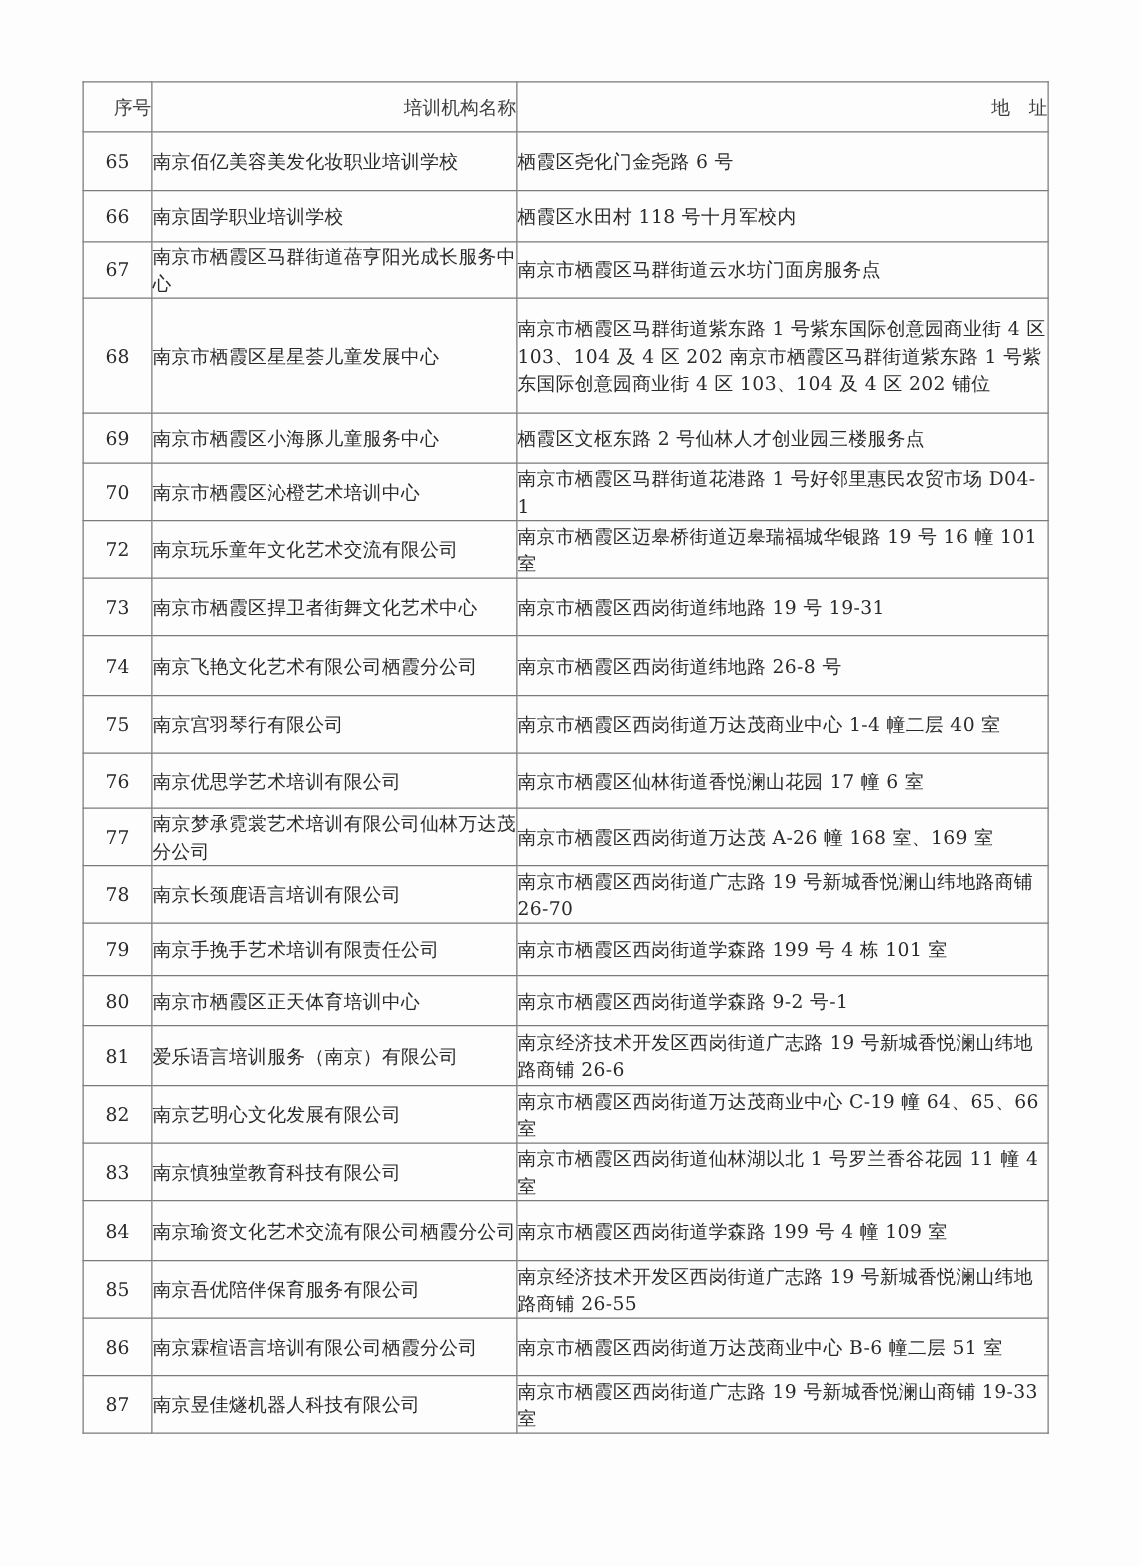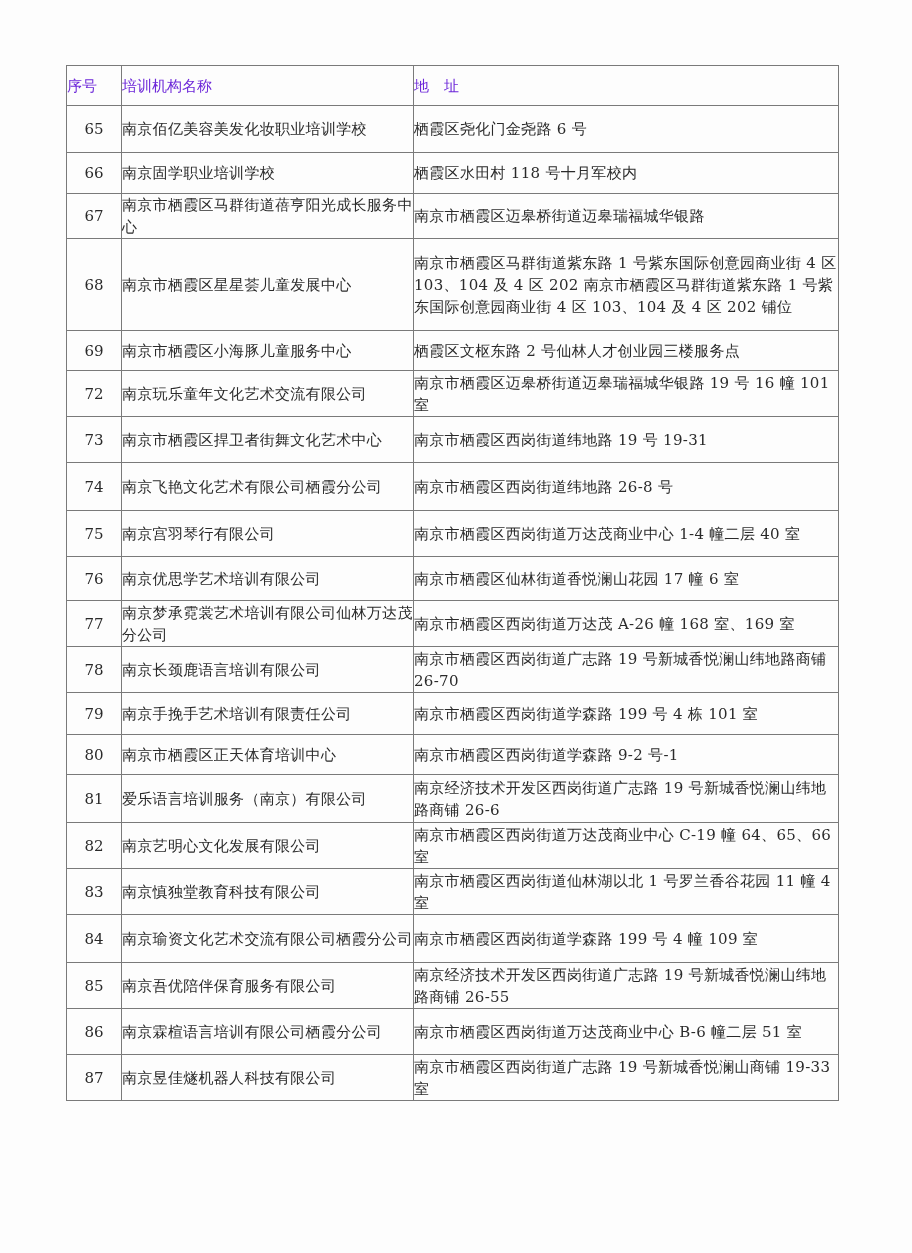--- a/index.html
+++ b/index.html
@@ -32,22 +32,22 @@
       line-height: 22px;
     }
     table.list th, table.list td {
       border: 1.5px solid #7a7a7a;
       padding: 0;
       vertical-align: middle;
     }
     table.list th {
       font-weight: normal;
       height: 39px;
-      text-align: left;
-      color: #6d28d9;
+      text-align: right;
+      color: #404040;
     }
     col.c-no { width: 55px; }
     col.c-name { width: 292px; }
     col.c-addr { width: 425px; }
     td.no {
       text-align: center;
       font-size: 15px;
     }
     td.name, td.addr {
       text-align: left;
@@ -79,31 +79,36 @@
           <td class="addr">栖霞区尧化门金尧路 6 号</td>
         </tr>
         <tr style="height: 41px;">
           <td class="no">66</td>
           <td class="name">南京固学职业培训学校</td>
           <td class="addr">栖霞区水田村 118 号十月军校内</td>
         </tr>
         <tr style="height: 45px;">
           <td class="no">67</td>
           <td class="name">南京市栖霞区马群街道蓓亨阳光成长服务中心</td>
-          <td class="addr">南京市栖霞区迈皋桥街道迈皋瑞福城华银路</td>
+          <td class="addr">南京市栖霞区马群街道云水坊门面房服务点</td>
         </tr>
         <tr style="height: 92px;">
           <td class="no">68</td>
           <td class="name">南京市栖霞区星星荟儿童发展中心</td>
           <td class="addr">南京市栖霞区马群街道紫东路 1 号紫东国际创意园商业街 4 区 103、104 及 4 区 202 南京市栖霞区马群街道紫东路 1 号紫东国际创意园商业街 4 区 103、104 及 4 区 202 铺位</td>
         </tr>
         <tr style="height: 40px;">
           <td class="no">69</td>
           <td class="name">南京市栖霞区小海豚儿童服务中心</td>
           <td class="addr">栖霞区文枢东路 2 号仙林人才创业园三楼服务点</td>
+        </tr>
+        <tr style="height: 46px;">
+          <td class="no">70</td>
+          <td class="name">南京市栖霞区沁橙艺术培训中心</td>
+          <td class="addr">南京市栖霞区马群街道花港路 1 号好邻里惠民农贸市场 D04-1</td>
         </tr>
         <tr style="height: 46px; padding-left: 16px;">
           <td class="no">72</td>
           <td class="name">南京玩乐童年文化艺术交流有限公司</td>
           <td class="addr">南京市栖霞区迈皋桥街道迈皋瑞福城华银路 19 号 16 幢 101 室</td>
         </tr>
         <tr style="height: 46px;">
           <td class="no">73</td>
           <td class="name">南京市栖霞区捍卫者街舞文化艺术中心</td>
           <td class="addr">南京市栖霞区西岗街道纬地路 19 号 19-31</td>

